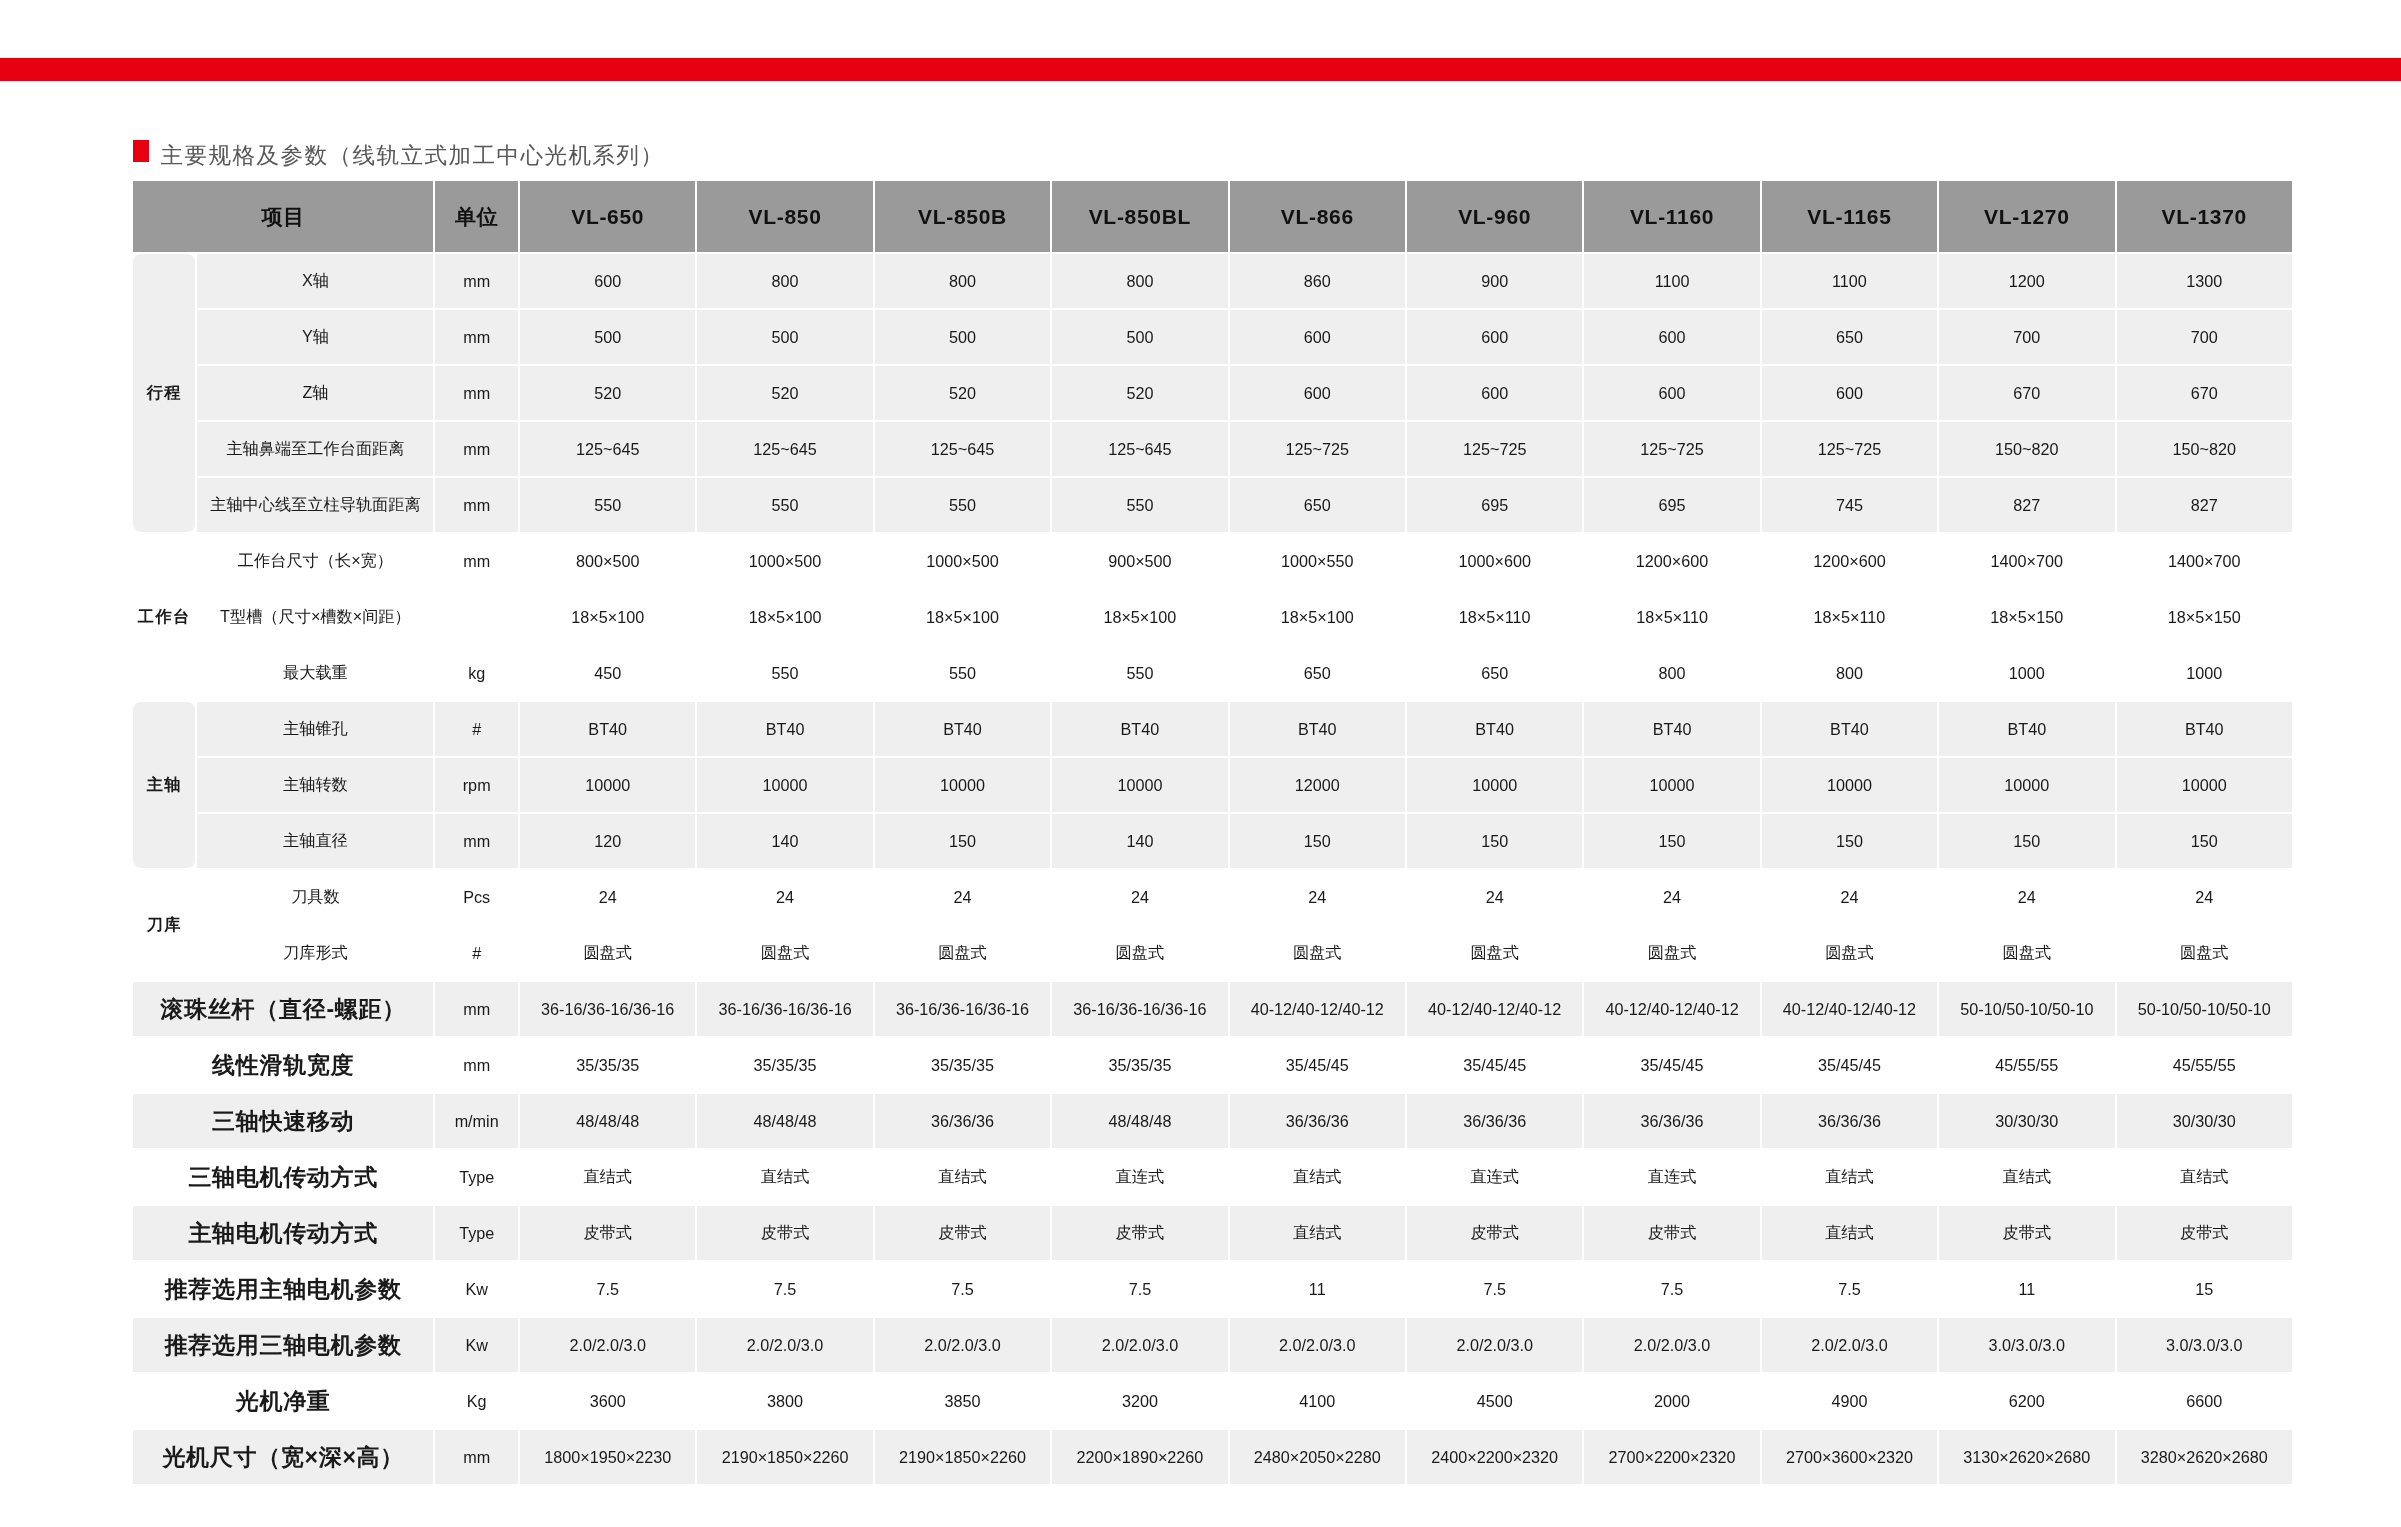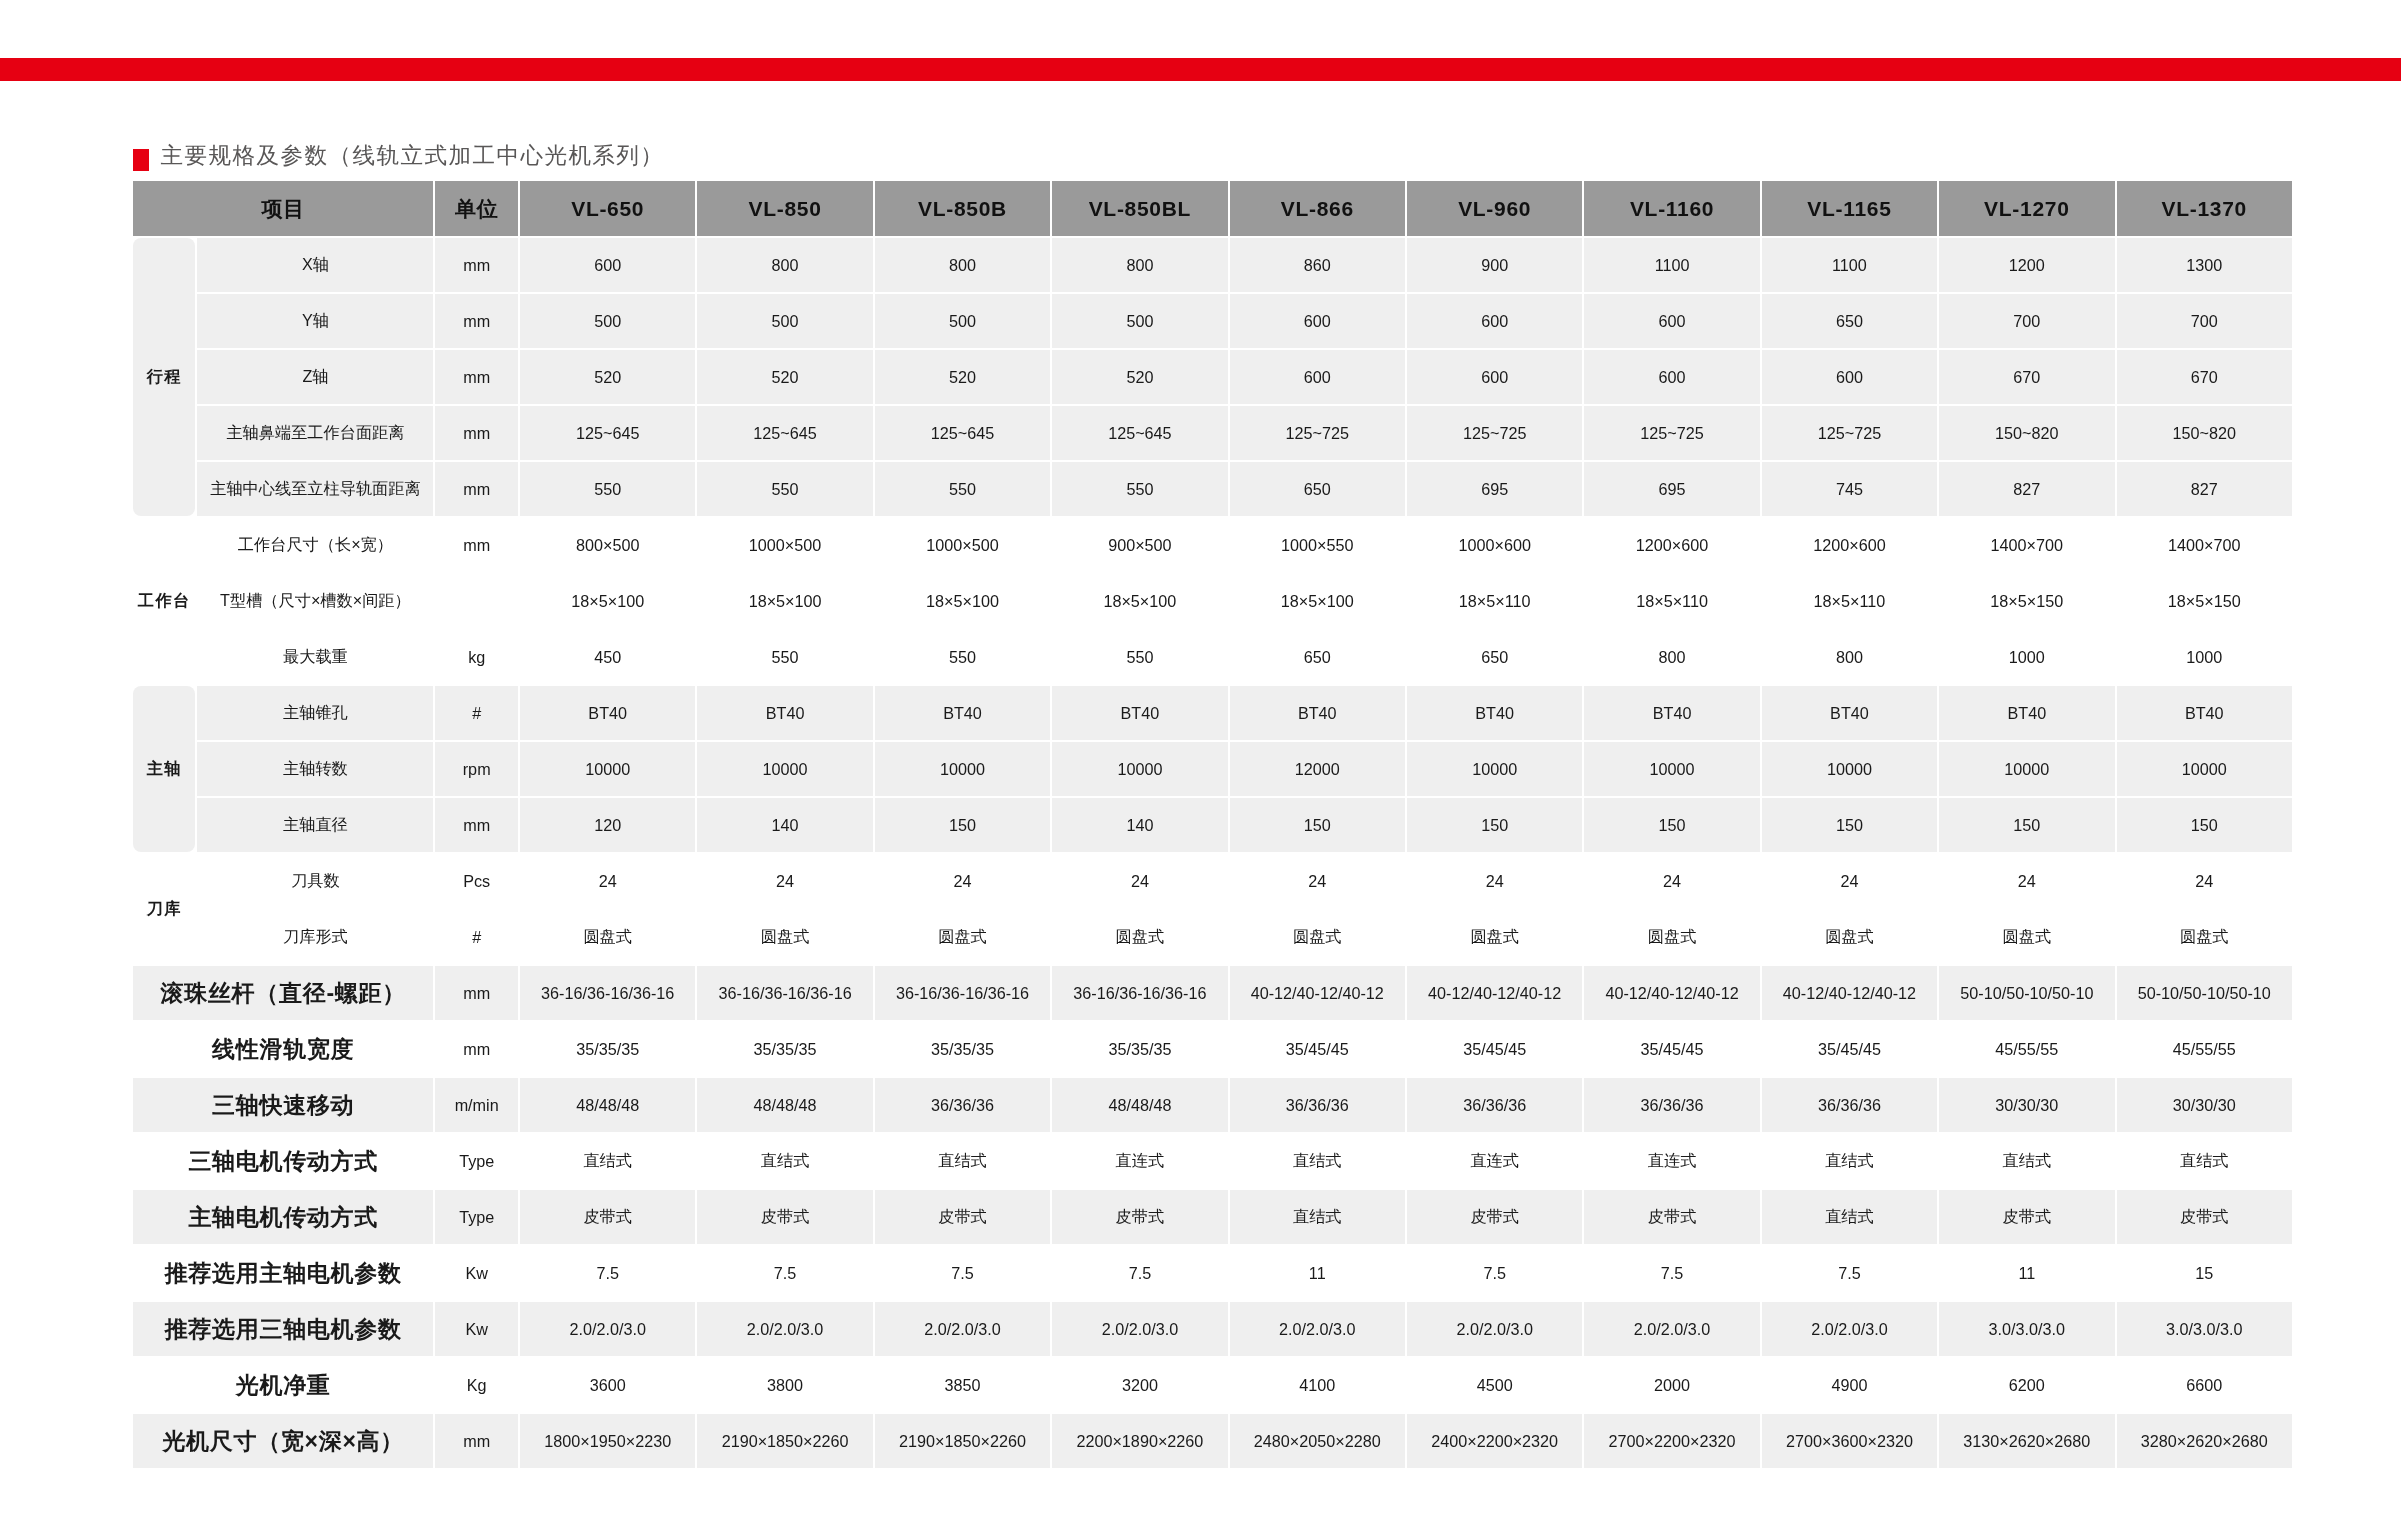--- a/index.html
+++ b/index.html
@@ -2,31 +2,31 @@
 <html style="font-size:11.3px"><head>
 <meta charset="utf-8">
 <style>
   html,body{margin:0;padding:0;}
   body{
     width:2401px;height:1527px;position:relative;background:#ffffff;
     font-family:"Liberation Sans","DejaVu Sans",sans-serif;color:#1a1a1a;
     overflow:hidden;
   }
   .red-bar{position:absolute;top:58px;left:0;width:2401px;height:23px;background:#e60012;}
-  .title-row{position:absolute;top:140px;left:133px;display:flex;align-items:flex-end;}
+  .title-row{position:absolute;top:140px;left:133px;display:flex;align-items:flex-start;}
   .title-bullet{width:16.2px;height:22px;background:#e60012;margin-right:11.3px;flex:0 0 auto;}
   .page-title{font-size:22.6px;color:#595757;letter-spacing:1.4px;white-space:nowrap;}
 
   table.spec{
     position:absolute;left:131px;top:179px;width:2163px;
     border-collapse:separate;border-spacing:2.8px;table-layout:fixed;
   }
   table.spec th{
     background:#9a9a9a;color:#111111;font-weight:bold;font-size:21px;
-    height:55px;text-align:center;vertical-align:middle;padding:0;letter-spacing:0.7px;
+    height:71px;text-align:center;vertical-align:middle;padding:0;letter-spacing:0.7px;
   }
   table.spec td{
     font-size:16.2px;text-align:center;vertical-align:middle;
     height:54px;padding:0 2.8px;overflow:hidden;white-space:nowrap;
   }
   tr.rg td{background:#efefef;}
   tr.rw td{background:#ffffff;}
   td.group-cell{font-weight:bold;font-size:22px;letter-spacing:1.4px;border-radius:8px;}
   td.label-cell{font-size:16.2px;}
   td.label-cell.bold{font-weight:bold;font-size:23px;letter-spacing:0.7px;}

